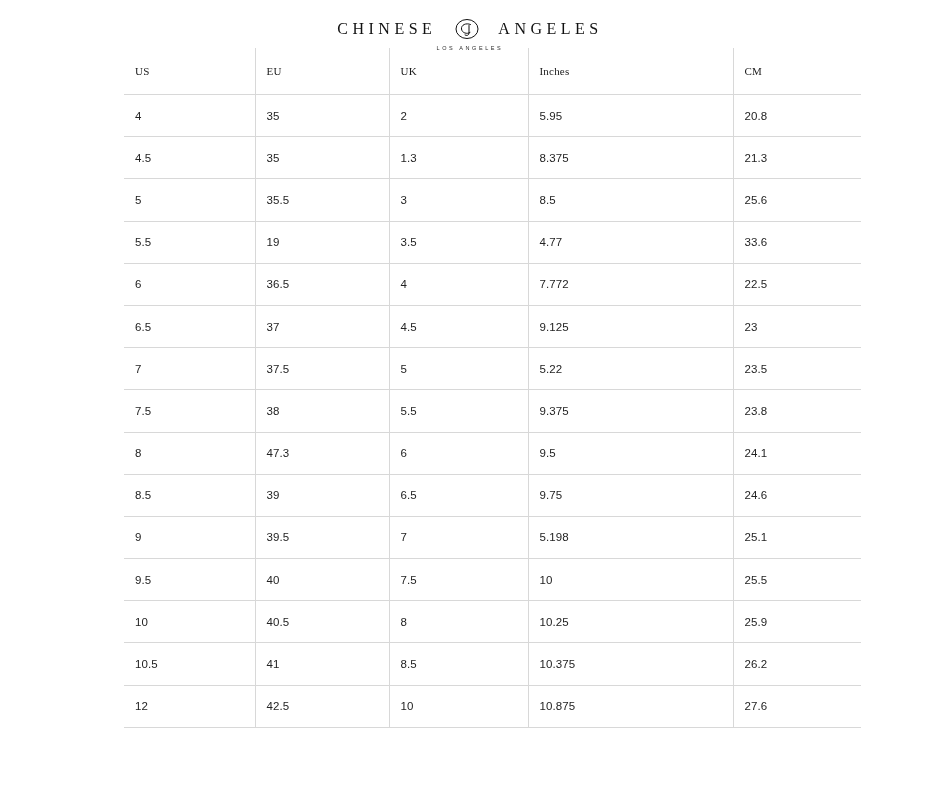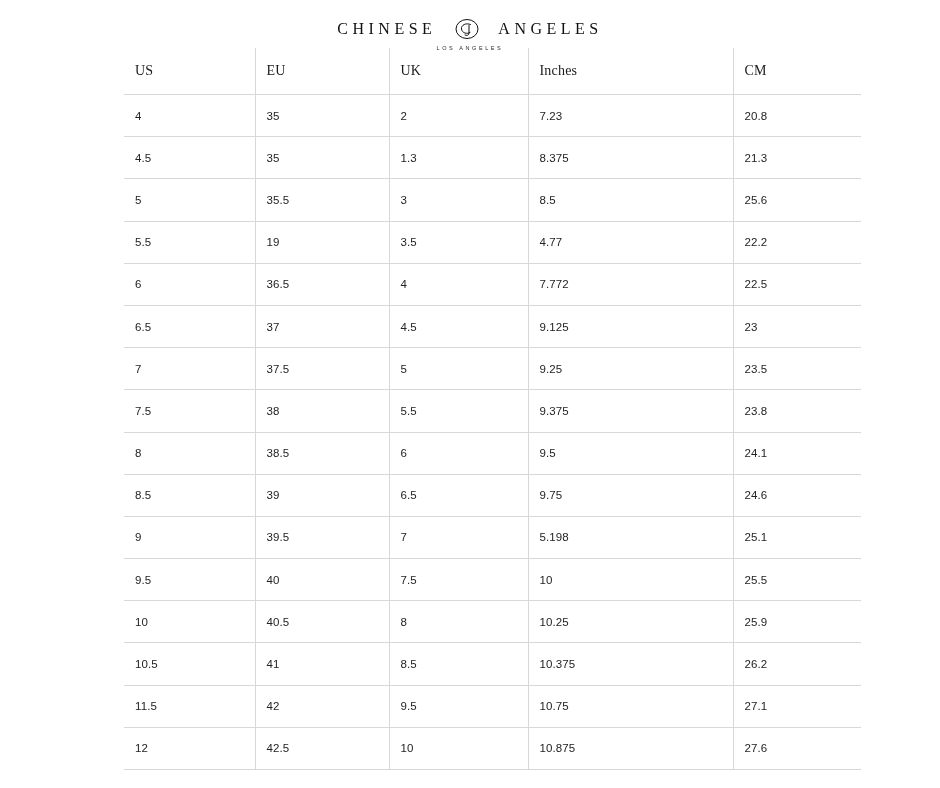--- a/index.html
+++ b/index.html
@@ -82,21 +82,21 @@
     vertical-align: middle;
     padding: 0 0 0 11px;
   }
   table.size-table th:last-child,
   table.size-table td:last-child {
     border-right: none;
   }
   table.size-table thead th {
     height: 46px;
     font-weight: 400;
-    font-size: 14px;
+    font-size: 11px;
     font-family: "Liberation Serif", serif;
     color: #1b1b1b;
     letter-spacing: 0.2px;
   }
   table.size-table tbody td {
     height: 41.2px;
     font-size: 11.5px;
     font-family: "Liberation Sans", sans-serif;
     color: #232323;
     letter-spacing: 0.1px;
@@ -138,21 +138,21 @@
           <th>UK</th>
           <th>Inches</th>
           <th>CM</th>
         </tr>
       </thead>
       <tbody>
         <tr>
           <td>4</td>
           <td>35</td>
           <td>2</td>
-          <td>7.23</td>
+          <td>5.95</td>
           <td>20.8</td>
         </tr>
         <tr>
           <td>4.5</td>
           <td>35</td>
           <td>1.3</td>
           <td>8.375</td>
           <td>21.3</td>
         </tr>
         <tr>
@@ -160,53 +160,53 @@
           <td>35.5</td>
           <td>3</td>
           <td>8.5</td>
           <td>25.6</td>
         </tr>
         <tr>
           <td>5.5</td>
           <td>19</td>
           <td>3.5</td>
           <td>4.77</td>
-          <td>22.2</td>
+          <td>33.6</td>
         </tr>
         <tr>
           <td>6</td>
           <td>36.5</td>
           <td>4</td>
           <td>7.772</td>
           <td>22.5</td>
         </tr>
         <tr>
           <td>6.5</td>
           <td>37</td>
           <td>4.5</td>
           <td>9.125</td>
           <td>23</td>
         </tr>
         <tr>
           <td>7</td>
           <td>37.5</td>
           <td>5</td>
-          <td>9.25</td>
+          <td>5.22</td>
           <td>23.5</td>
         </tr>
         <tr>
           <td>7.5</td>
           <td>38</td>
           <td>5.5</td>
           <td>9.375</td>
           <td>23.8</td>
         </tr>
         <tr>
           <td>8</td>
-          <td>38.5</td>
+          <td>47.3</td>
           <td>6</td>
           <td>9.5</td>
           <td>24.1</td>
         </tr>
         <tr>
           <td>8.5</td>
           <td>39</td>
           <td>6.5</td>
           <td>9.75</td>
           <td>24.6</td>
@@ -233,27 +233,20 @@
           <td>25.9</td>
         </tr>
         <tr>
           <td>10.5</td>
           <td>41</td>
           <td>8.5</td>
           <td>10.375</td>
           <td>26.2</td>
         </tr>
         <tr>
-          <td>11.5</td>
-          <td>42</td>
-          <td>9.5</td>
-          <td>10.75</td>
-          <td>27.1</td>
-        </tr>
-        <tr>
           <td>12</td>
           <td>42.5</td>
           <td>10</td>
           <td>10.875</td>
           <td>27.6</td>
         </tr>
       </tbody>
     </table>
   </div>
 

